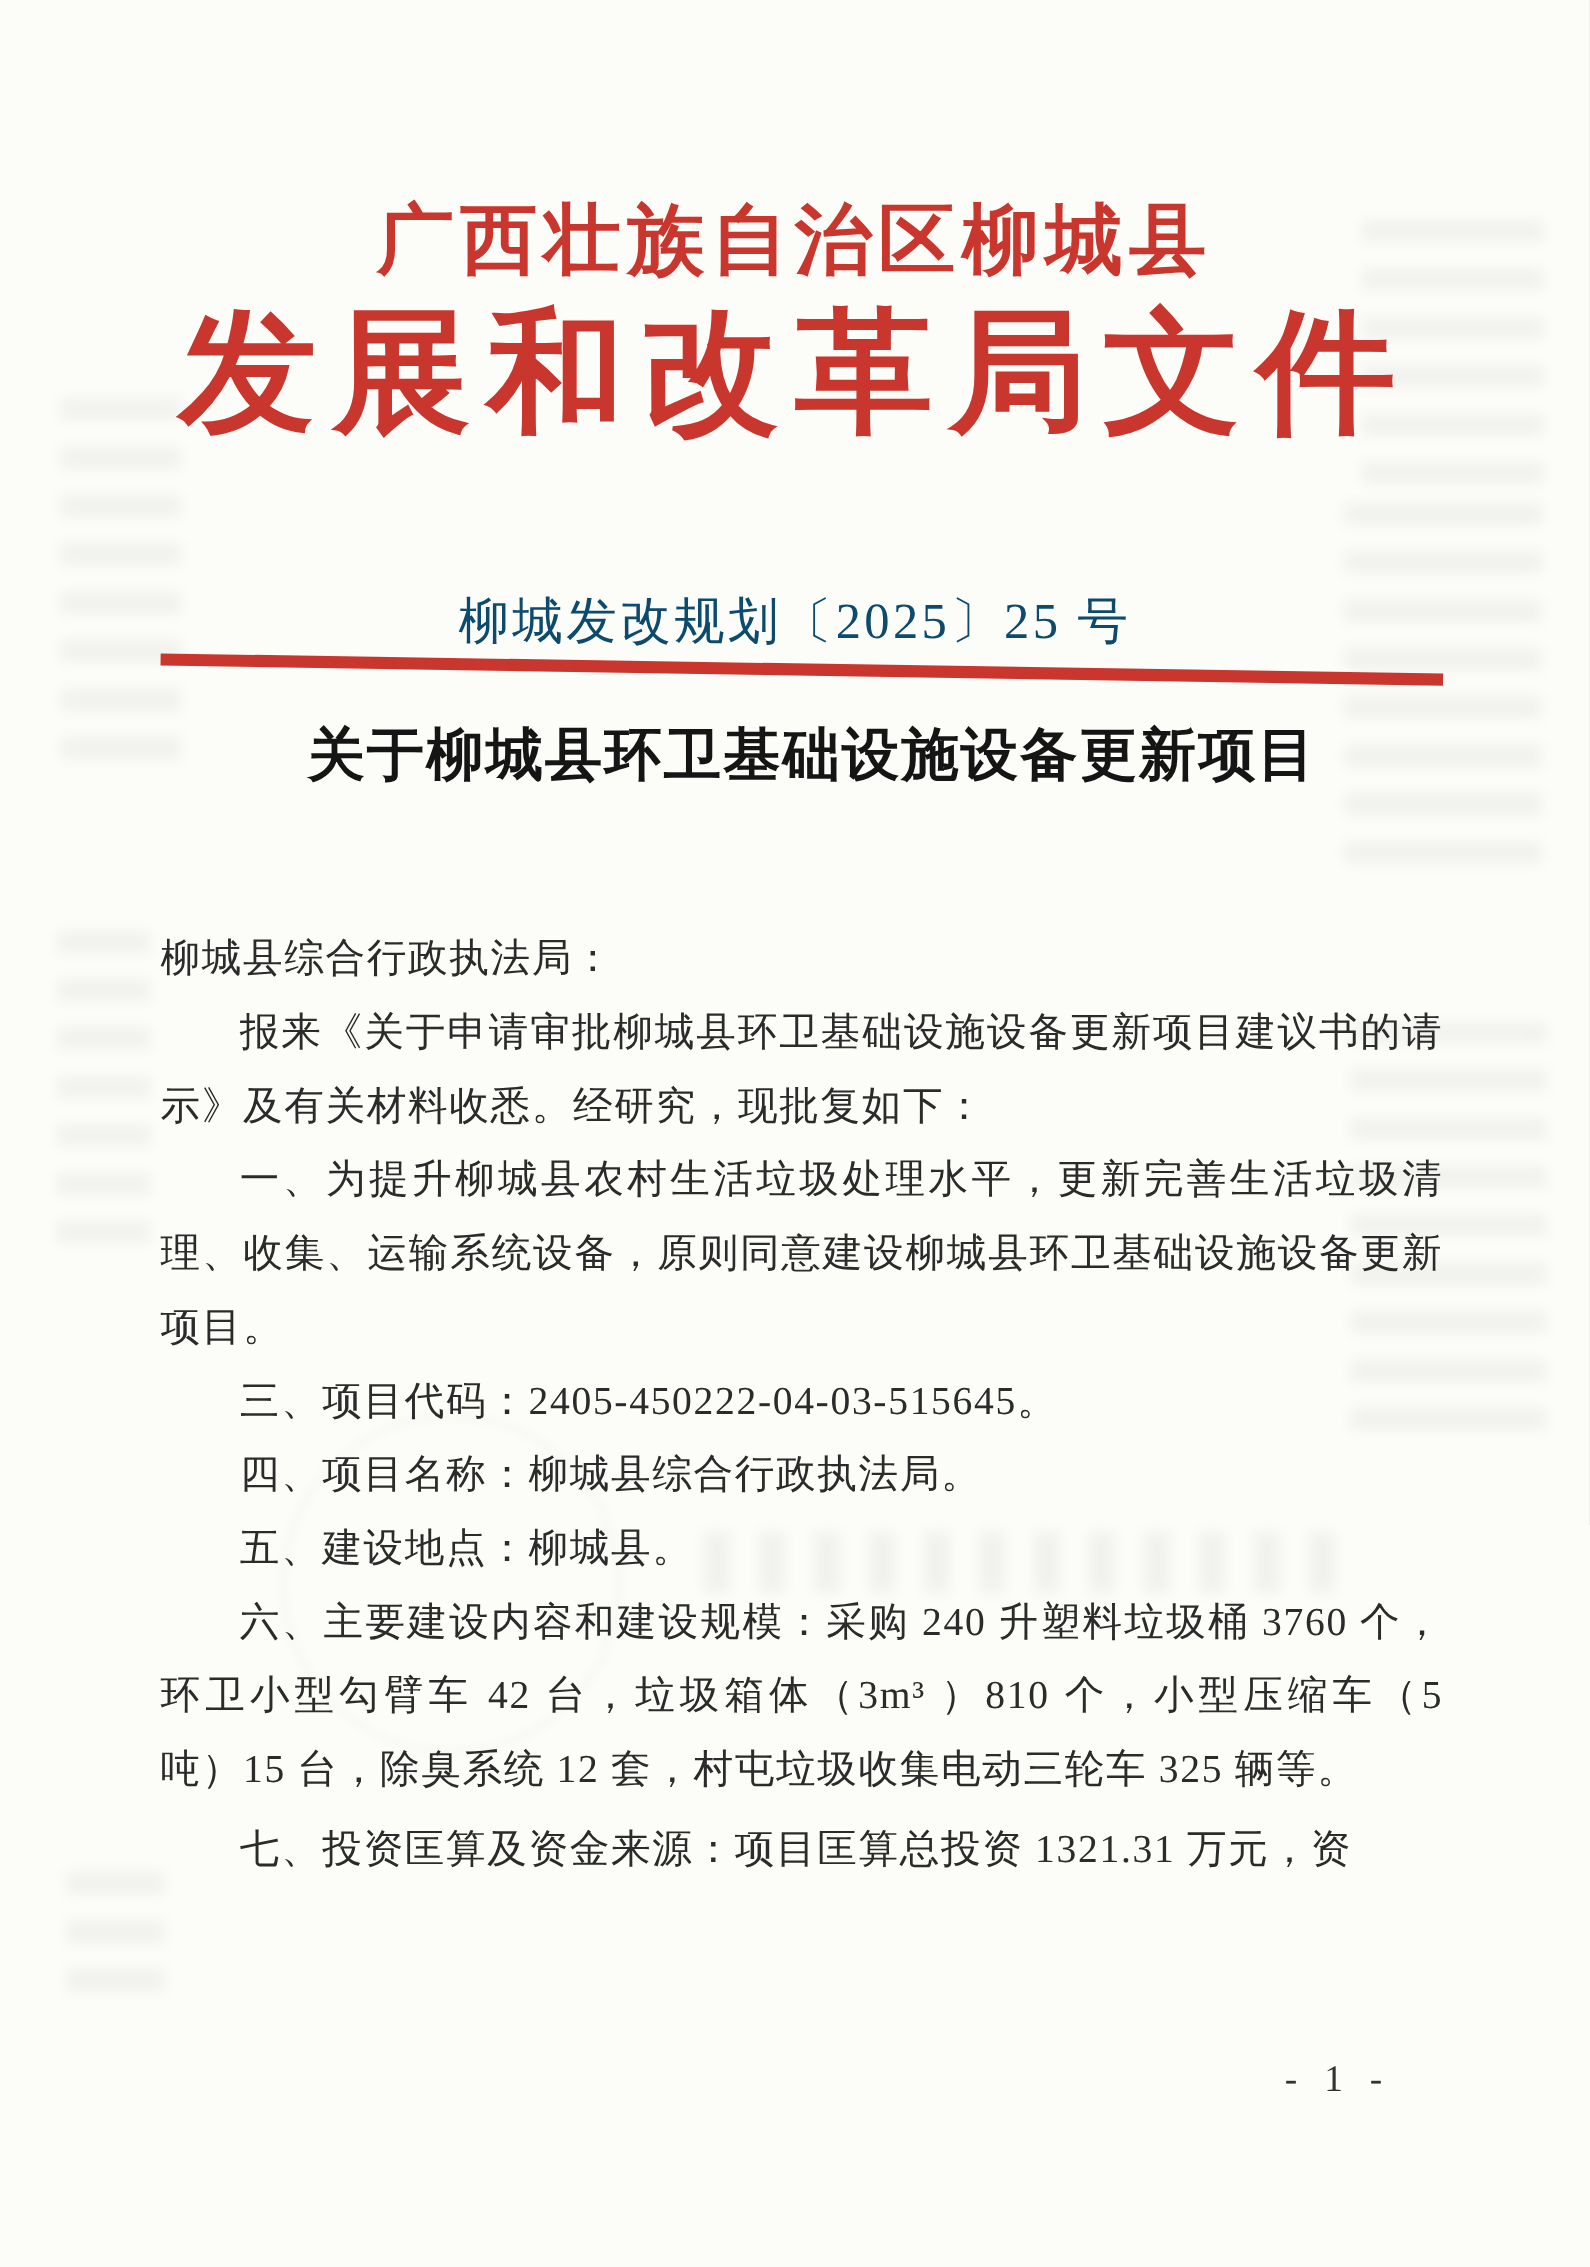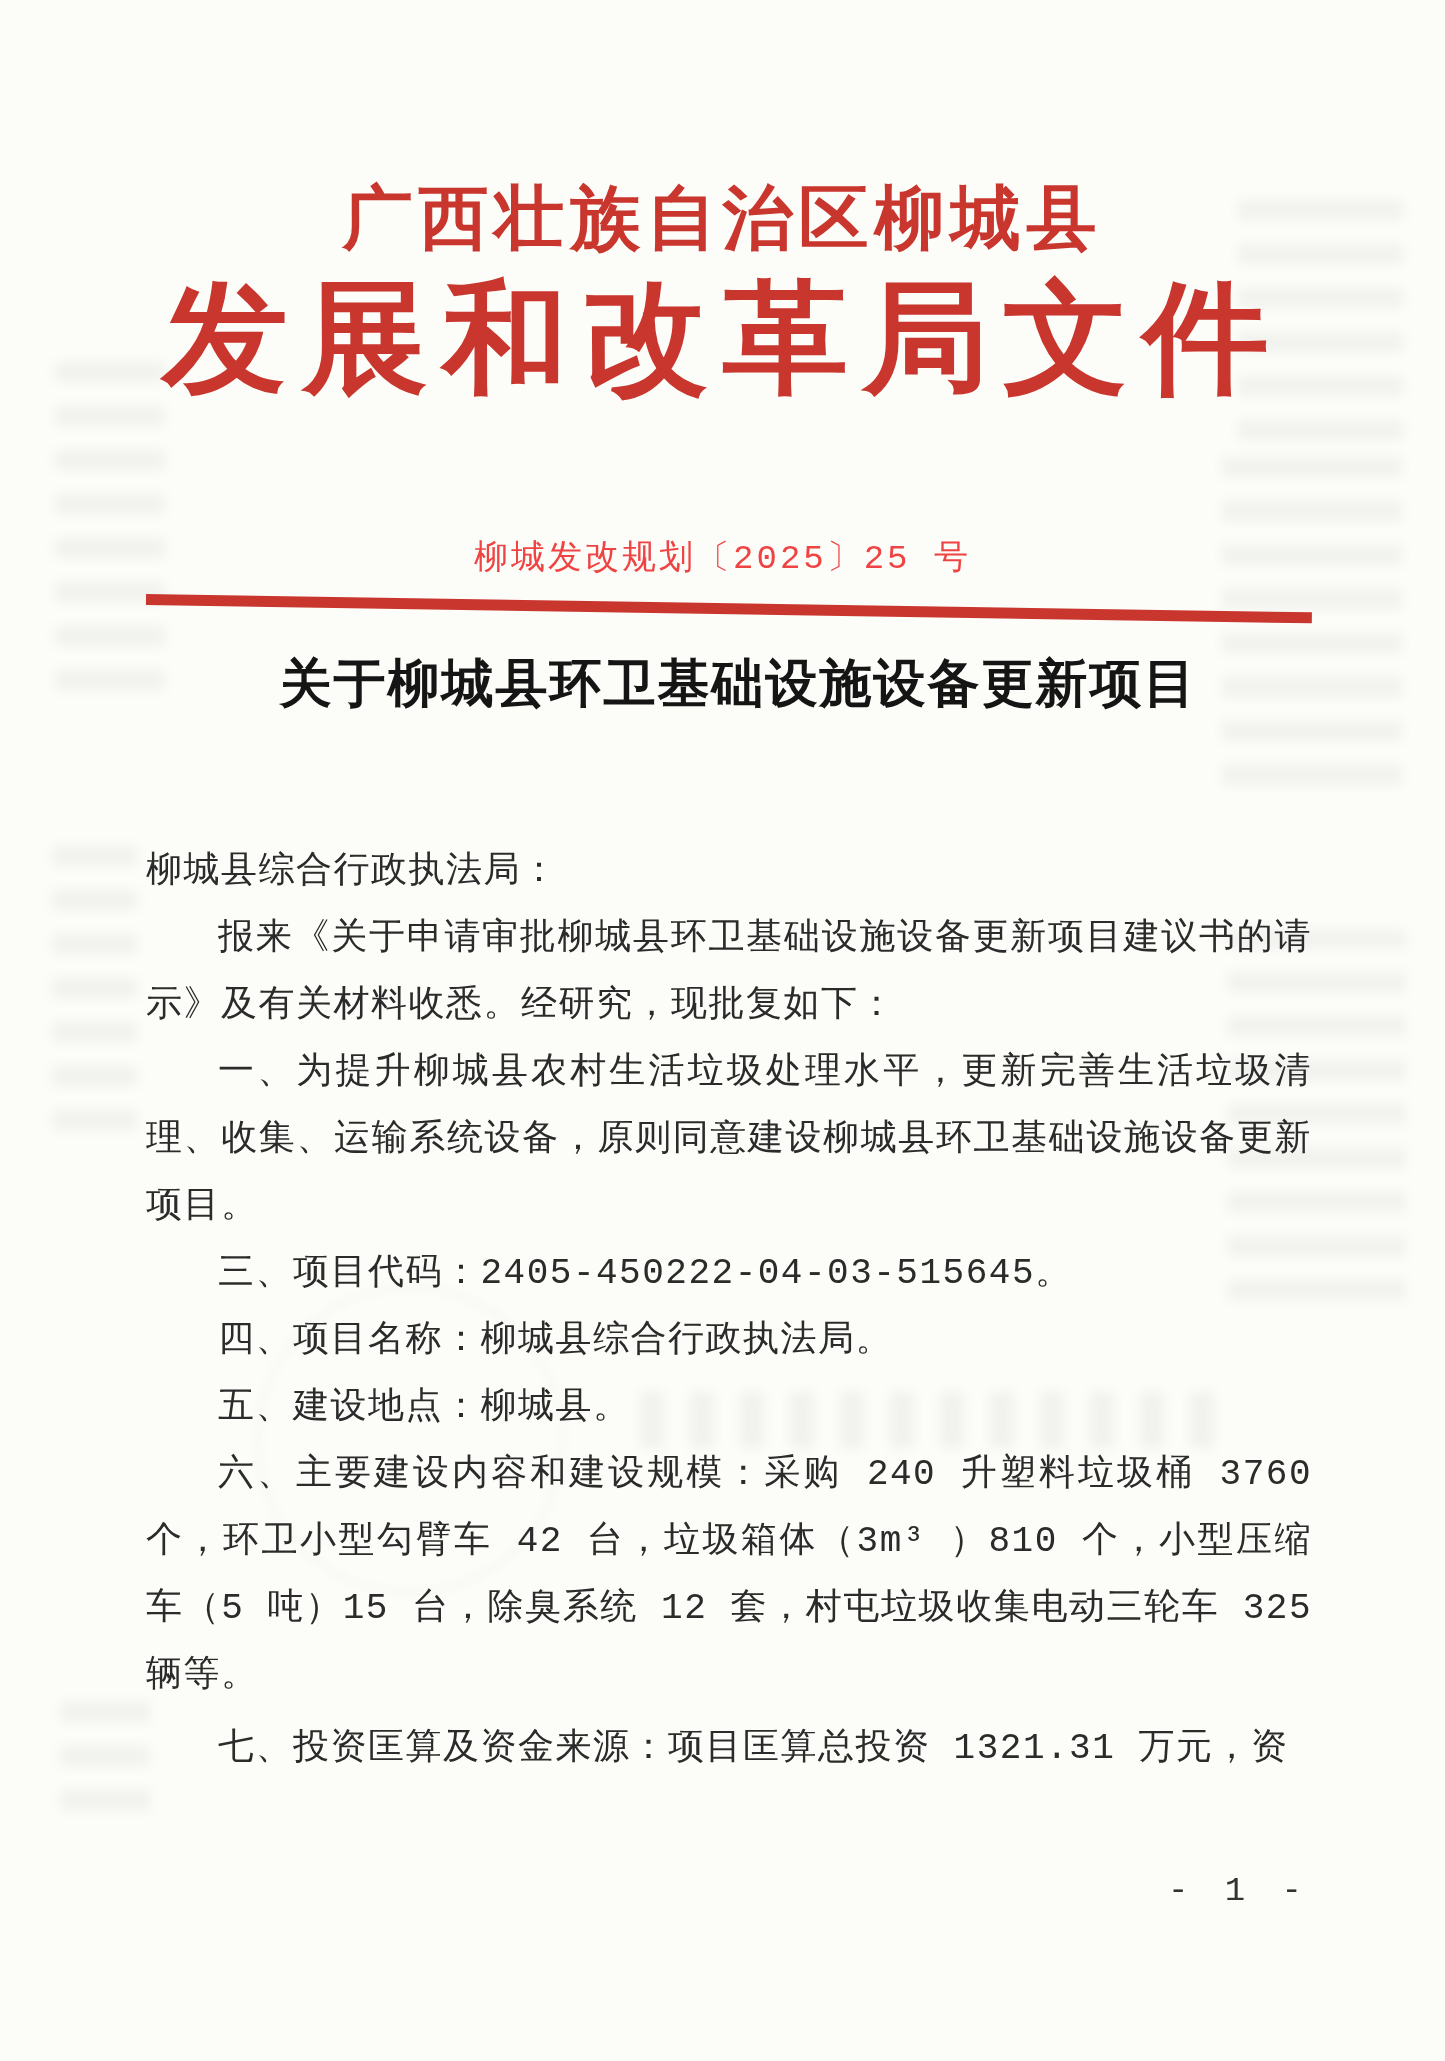--- a/index.html
+++ b/index.html
@@ -6,21 +6,21 @@
     --red:#c9362e;
     --ink:#2b2b2b;
   }
   html,body{margin:0;padding:0;background:#e8e8e6;}
   .page{
     position:relative;
     width:1445px;height:2061px;
     margin:0 auto;
     background:#fcfcf9;
     overflow:hidden;
-    font-family:Liberation Mono, monospace;
+    font-family:Liberation Serif, serif;
     color:var(--ink);
   }
   
   .org-line1{
     position:absolute;top:172px;left:0;width:100%;
     text-align:center;
     font-size:70px;font-weight:700;
     letter-spacing:6px;
     color:var(--red);
     white-space:nowrap;
@@ -30,23 +30,23 @@
     text-align:center;
     font-size:122px;font-weight:700;
     letter-spacing:14px;
     color:var(--red);
     white-space:nowrap;
     transform:scaleX(1.03);
   }
   .doc-number{
     position:absolute;top:534px;left:0;width:100%;
     text-align:center;
-    font-size:34px;
+    font-size:46px;
     letter-spacing:3px;
-    color:#ef4444;
+    color:#0c4a6e;
     white-space:nowrap;
   }
   .red-rule{
     position:absolute;top:594px;left:146px;
     width:1166px;height:11px;
     background:var(--red);
     transform:rotate(0.9deg);
     transform-origin:left center;
   }
   

